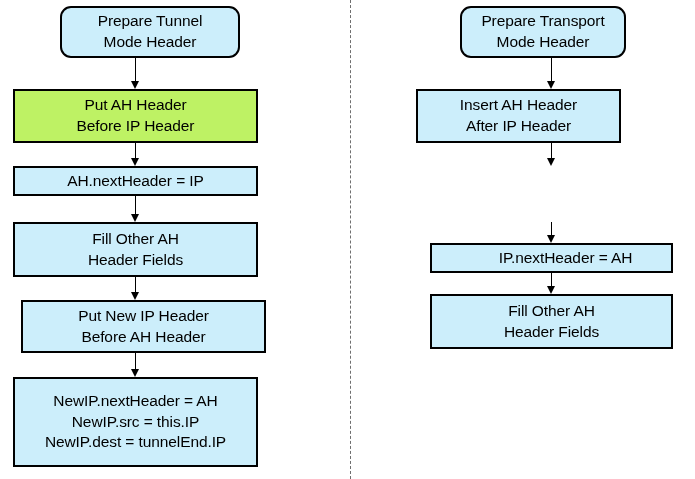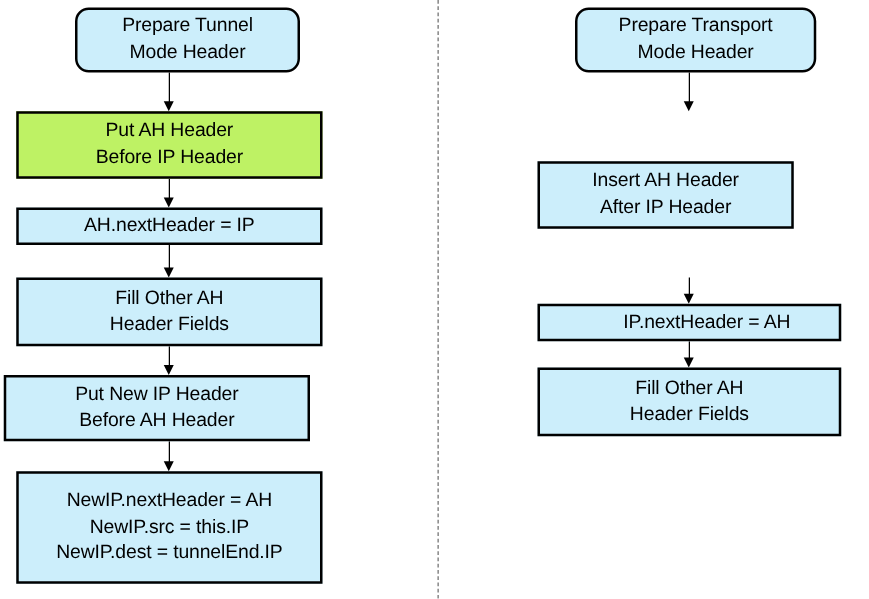--- a/index.html
+++ b/index.html
@@ -72,33 +72,33 @@
     <div class="arrowhead" style="left: 131.3px; top: 292px; border-top-color: rgb(0, 0, 0);"></div>
     <div class="edge" style="left: 135px; top: 353px; height: 17px; border-left-color: rgb(0, 0, 0);"></div>
     <div class="arrowhead" style="left: 131.3px; top: 369px; border-top-color: rgb(0, 0, 0);"></div>
     <div class="node rounded" style="left: 60px; top: 6px; width: 180px; height: 52px; background: rgb(204, 238, 251); border-color: rgb(0, 0, 0);"><span>Prepare Tunnel
 Mode Header</span></div>
     <div class="node" style="left: 13px; top: 89px; width: 245px; height: 54px; background: #bef264; border-color: rgb(0, 0, 0);"><span>Put AH Header
 Before IP Header</span></div>
     <div class="node" style="left: 13px; top: 166px; width: 245px; height: 30px; background: rgb(204, 238, 251); border-color: rgb(0, 0, 0);"><span>AH.nextHeader = IP</span></div>
     <div class="node" style="left: 13px; top: 222px; width: 245px; height: 55px; background: rgb(204, 238, 251); border-color: rgb(0, 0, 0);"><span>Fill Other AH
 Header Fields</span></div>
-    <div class="node" style="left: 3px; top: 300px; width: 245px; height: 53px; background: rgb(204, 238, 251); border-color: rgb(0, 0, 0);"><span>Put New IP Header
+    <div class="node" style="left: 21px; top: 300px; width: 245px; height: 53px; background: rgb(204, 238, 251); border-color: rgb(0, 0, 0);"><span>Put New IP Header
 Before AH Header</span></div>
     <div class="node" style="left: 13px; top: 377px; width: 245px; height: 90px; background: rgb(204, 238, 251); border-color: rgb(0, 0, 0); justify-content: center;"><span>NewIP.nextHeader = AH
 NewIP.src = this.IP
 NewIP.dest = tunnelEnd.IP</span></div>
     <div class="edge" style="left: 551px; top: 58px; height: 24px; border-left-color: rgb(0, 0, 0);"></div>
     <div class="arrowhead" style="left: 547.3px; top: 81px; border-top-color: rgb(0, 0, 0);"></div>
     <div class="edge" style="left: 551px; top: 143px; height: 16px; border-left-color: rgb(0, 0, 0);"></div>
     <div class="arrowhead" style="left: 547.3px; top: 158px; border-top-color: rgb(0, 0, 0);"></div>
     <div class="edge" style="left: 551px; top: 222px; height: 14px; border-left-color: rgb(0, 0, 0);"></div>
     <div class="arrowhead" style="left: 547.3px; top: 235px; border-top-color: rgb(0, 0, 0);"></div>
     <div class="edge" style="left: 551px; top: 273px; height: 14px; border-left-color: rgb(0, 0, 0);"></div>
     <div class="arrowhead" style="left: 547.3px; top: 286px; border-top-color: rgb(0, 0, 0);"></div>
-    <div class="node rounded" style="left: 460px; top: 6px; width: 193px; height: 52px; background: rgb(204, 238, 251); border-color: rgb(0, 0, 0);"><span>Prepare Transport
+    <div class="node rounded" style="left: 460px; top: 6px; width: 166px; height: 52px; background: rgb(204, 238, 251); border-color: rgb(0, 0, 0);"><span>Prepare Transport
 Mode Header</span></div>
-    <div class="node" style="left: 430px; top: 89px; width: 205px; height: 54px; background: rgb(204, 238, 251); border-color: rgb(0, 0, 0); margin-top: 40px;"><span>Insert AH Header
+    <div class="node" style="left: 416px; top: 89px; width: 205px; height: 54px; background: rgb(204, 238, 251); border-color: rgb(0, 0, 0);"><span>Insert AH Header
 After IP Header</span></div>
     <div class="node" style="left: 430px; top: 243px; width: 243px; height: 30px; background: rgb(204, 238, 251); border-color: rgb(0, 0, 0); padding-left: 28px;"><span>IP.nextHeader = AH</span></div>
     <div class="node" style="left: 430px; top: 294px; width: 243px; height: 55px; background: rgb(204, 238, 251); border-color: rgb(0, 0, 0);"><span>Fill Other AH
 Header Fields</span></div>
   </div>
 
 </body></html>

